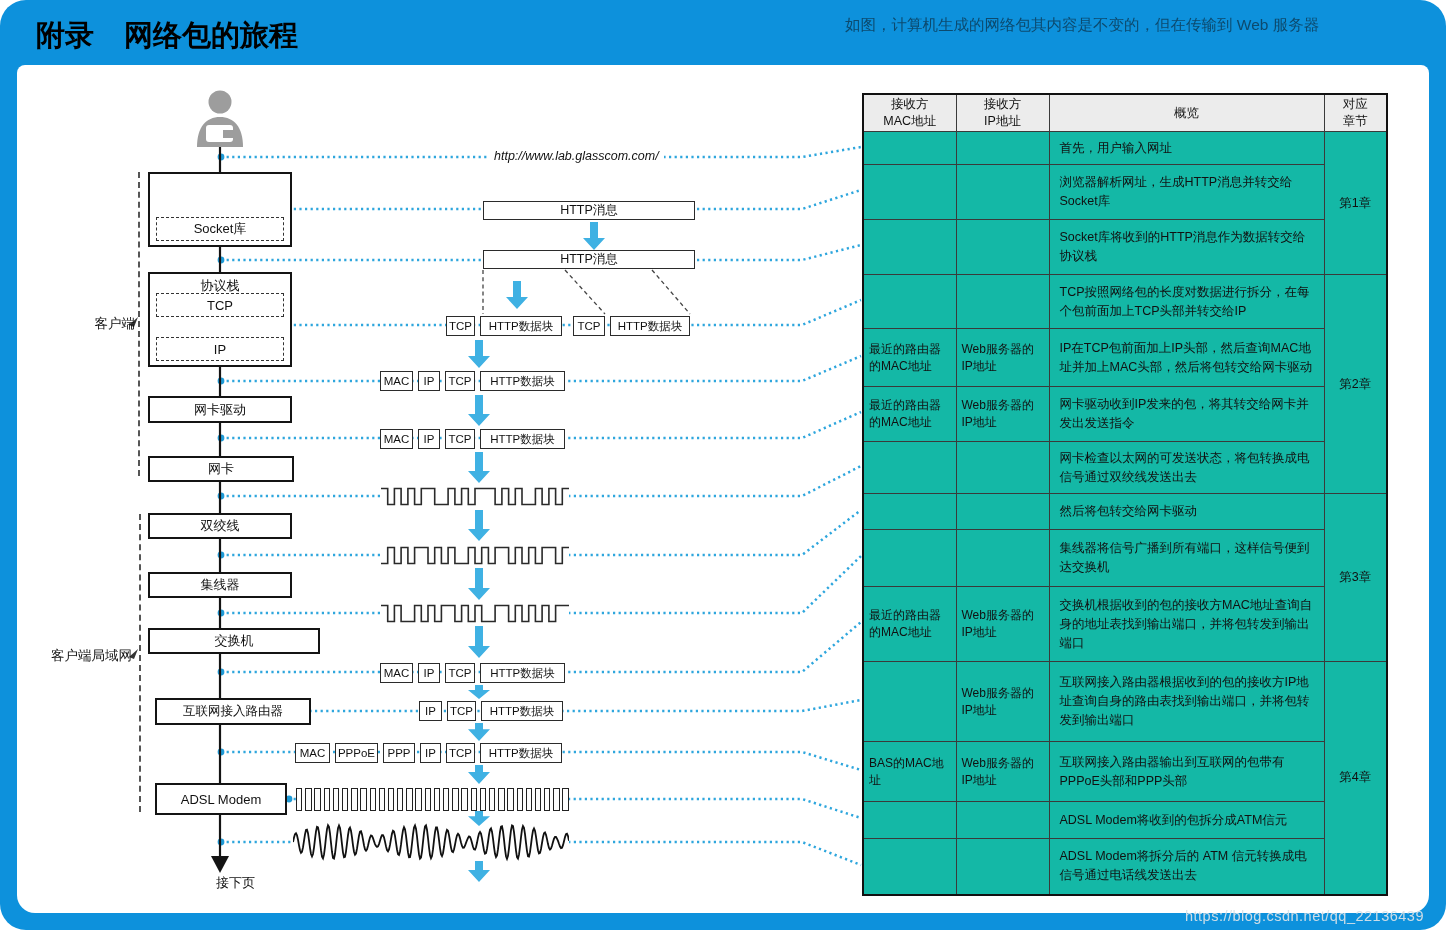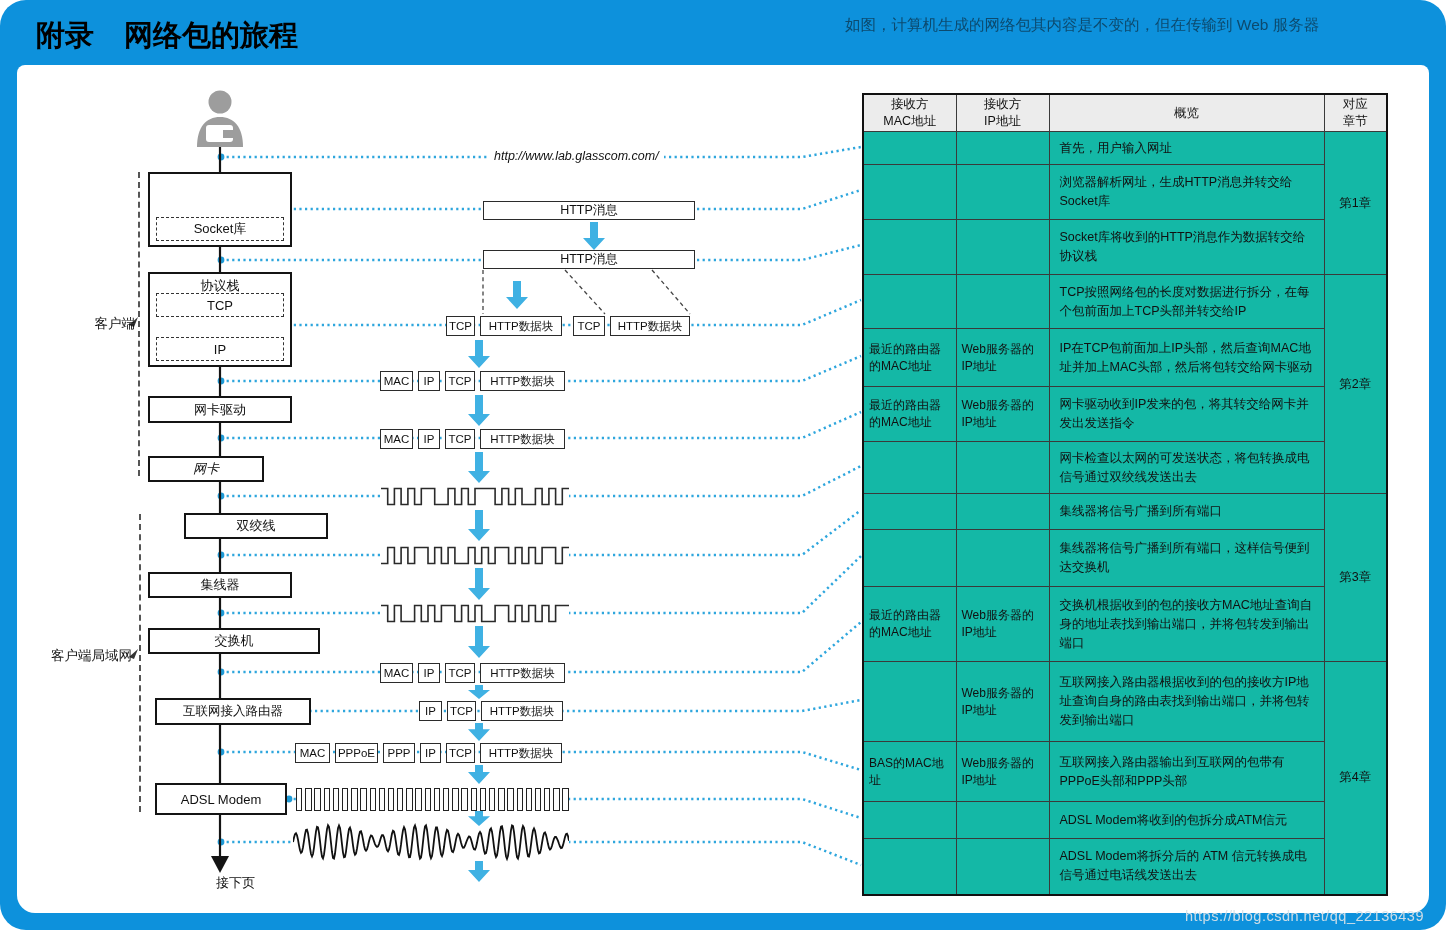--- a/index.html
+++ b/index.html
@@ -138,22 +138,22 @@
 <div class="dbox" style="left:156px;top:177px;width:128px;height:24px;margin-top:40px;">浏览器</div>
 <div class="dbox" style="left:156px;top:217px;width:128px;height:24px;">Socket库</div>
 
 <div class="nbox" style="left:148px;top:272px;width:144px;height:95px;align-items:flex-start;">
   <span style="margin-top:3px;">协议栈</span>
 </div>
 <div class="dbox" style="left:156px;top:293px;width:128px;height:24px;">TCP</div>
 <div class="dbox" style="left:156px;top:337px;width:128px;height:24px;">IP</div>
 
 <div class="nbox" style="left:148px;top:396px;width:144px;height:27px;">网卡驱动</div>
-<div class="nbox" style="left:148px;top:456px;width:116px;height:26px;font-style:italic;">网卡</div>
-<div class="nbox" style="left:148px;top:513px;width:144px;height:26px;margin-left:36px;">双绞线</div>
+<div class="nbox" style="left:148px;top:456px;width:146px;height:26px;">网卡</div>
+<div class="nbox" style="left:148px;top:513px;width:144px;height:26px;">双绞线</div>
 <div class="nbox" style="left:148px;top:572px;width:144px;height:26px;">集线器</div>
 <div class="nbox" style="left:148px;top:628px;width:172px;height:26px;">交换机</div>
 <div class="nbox" style="left:155px;top:698px;width:156px;height:27px;font-size:12.5px;">互联网接入路由器</div>
 <div class="nbox" style="left:155px;top:783px;width:132px;height:32px;">ADSL Modem</div>
 <div id="nextpage">接下页</div>
 
 <div class="urltext" style="left:489px;top:149px;font-style:italic;">http://www.lab.glasscom.com/</div>
 
 <div class="msgbox" style="left:483px;top:201px;width:212px;height:19px;">HTTP消息</div>
 <div class="msgbox" style="left:483px;top:250px;width:212px;height:19px;">HTTP消息</div>
@@ -348,21 +348,21 @@
     <td class="c-ov">网卡驱动收到IP发来的包，将其转交给网卡并发出发送指令</td>
   </tr>
   <tr style="height:52px">
     <td class="c-mac"></td>
     <td class="c-ip"></td>
     <td class="c-ov">网卡检查以太网的可发送状态，将包转换成电信号通过双绞线发送出去</td>
   </tr>
   <tr style="height:36px">
     <td class="c-mac"></td>
     <td class="c-ip"></td>
-    <td class="c-ov">集线器将信号广播到所有端口</td>
+    <td class="c-ov">然后将包转交给网卡驱动</td>
     <td class="c-ch" rowspan="3">第3章</td>
   </tr>
   <tr style="height:57px">
     <td class="c-mac"></td>
     <td class="c-ip"></td>
     <td class="c-ov">集线器将信号广播到所有端口，这样信号便到达交换机</td>
   </tr>
   <tr style="height:75px">
     <td class="c-mac">最近的路由器的MAC地址</td>
     <td class="c-ip">Web服务器的IP地址</td>

